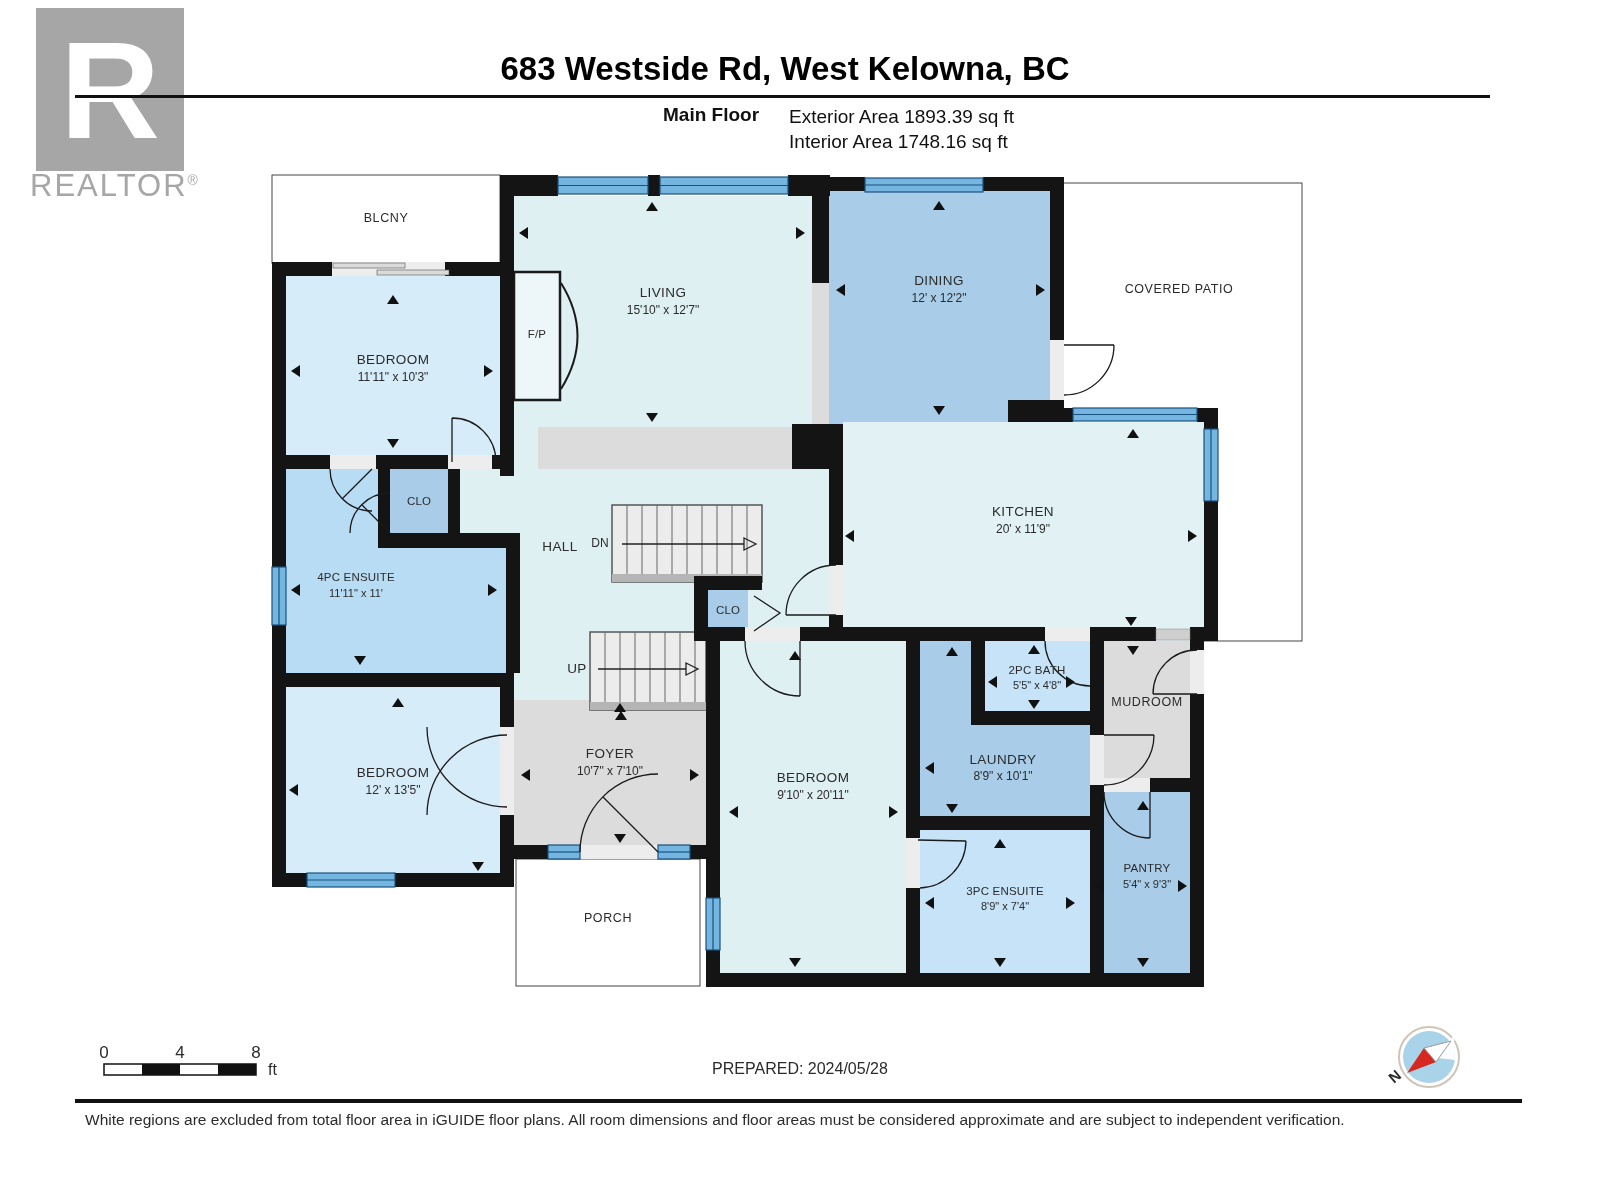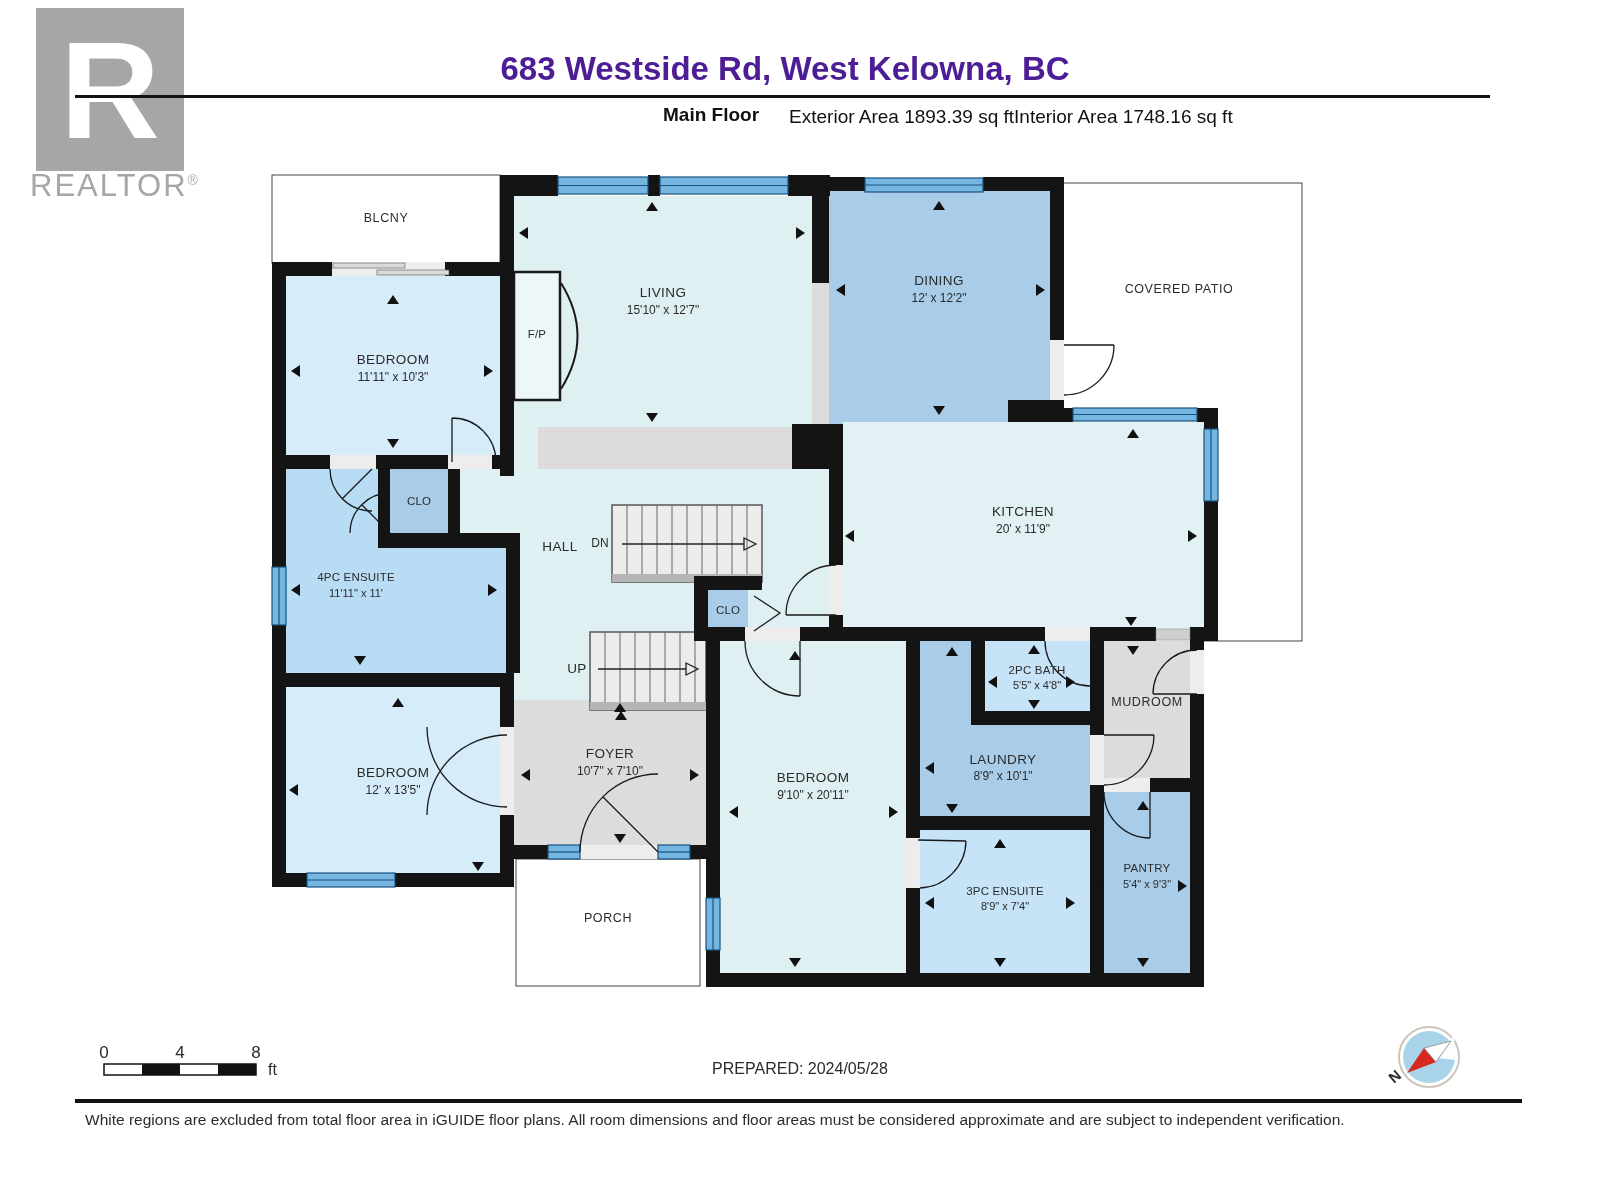--- a/index.html
+++ b/index.html
@@ -5,24 +5,24 @@
   html,body{margin:0;padding:0;background:#fff;}
   #page{position:relative;width:1600px;height:1200px;background:#fff;overflow:hidden;
         font-family:"Liberation Sans",sans-serif;}
   #logo-block{position:absolute;left:36px;top:8px;width:148px;height:163px;background:#a6a6a6;
         display:flex;align-items:center;justify-content:center;}
   #logo-block span{color:#fff;font-size:138px;font-weight:bold;line-height:1;}
   #logo-word{position:absolute;left:30px;top:168px;width:170px;color:#a6a6a6;font-size:31px;
         letter-spacing:2px;font-weight:400;}
   #logo-word sup{font-size:14px;}
   #title{position:absolute;left:0;top:50px;width:1570px;text-align:center;
-        font-size:33px;font-weight:bold;color:#4c1d95;}
+        font-size:33px;font-weight:bold;color:#000000;}
   #floor-info{position:absolute;left:663px;top:104px;display:flex;gap:30px;font-size:19px;color:#111;}
   #floor-info .fl{font-weight:bold;}
-  #floor-info .areas{display:flex;line-height:25px;}
+  #floor-info .areas{display:flex;flex-direction:column;line-height:25px;}
   svg{position:absolute;left:0;top:0;}
   svg text{font-family:"Liberation Sans",sans-serif;fill:#2b2b2b;}
   .room-name{font-size:13.5px;letter-spacing:.4px;}
   .room-dims{font-size:12px;}
   .small-name{font-size:11.5px;letter-spacing:.2px;}
   .small-dims{font-size:11px;}
   .outdoor{font-size:12.5px;letter-spacing:.6px;}
 </style>
 </head>
 <body>

